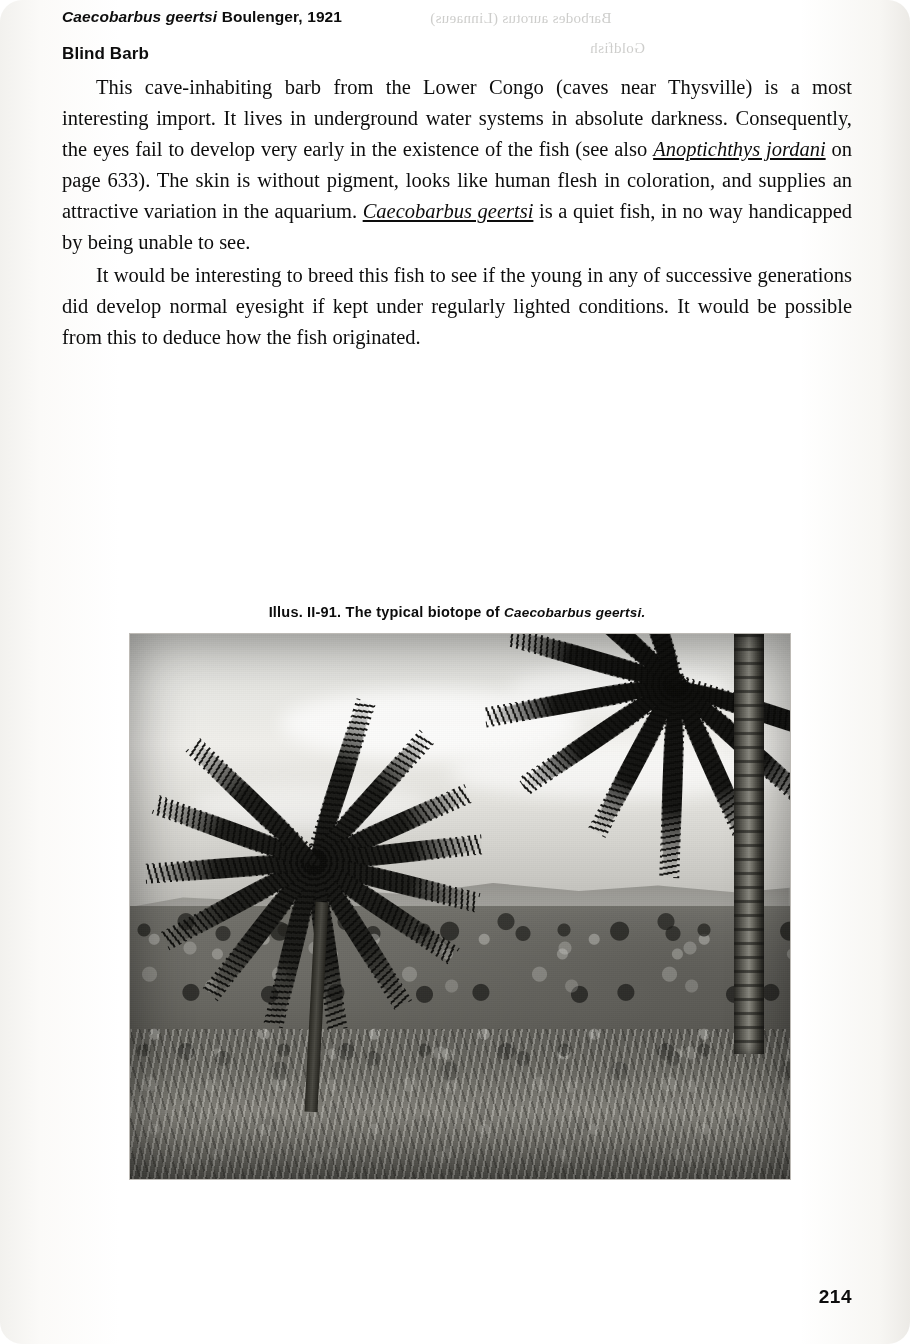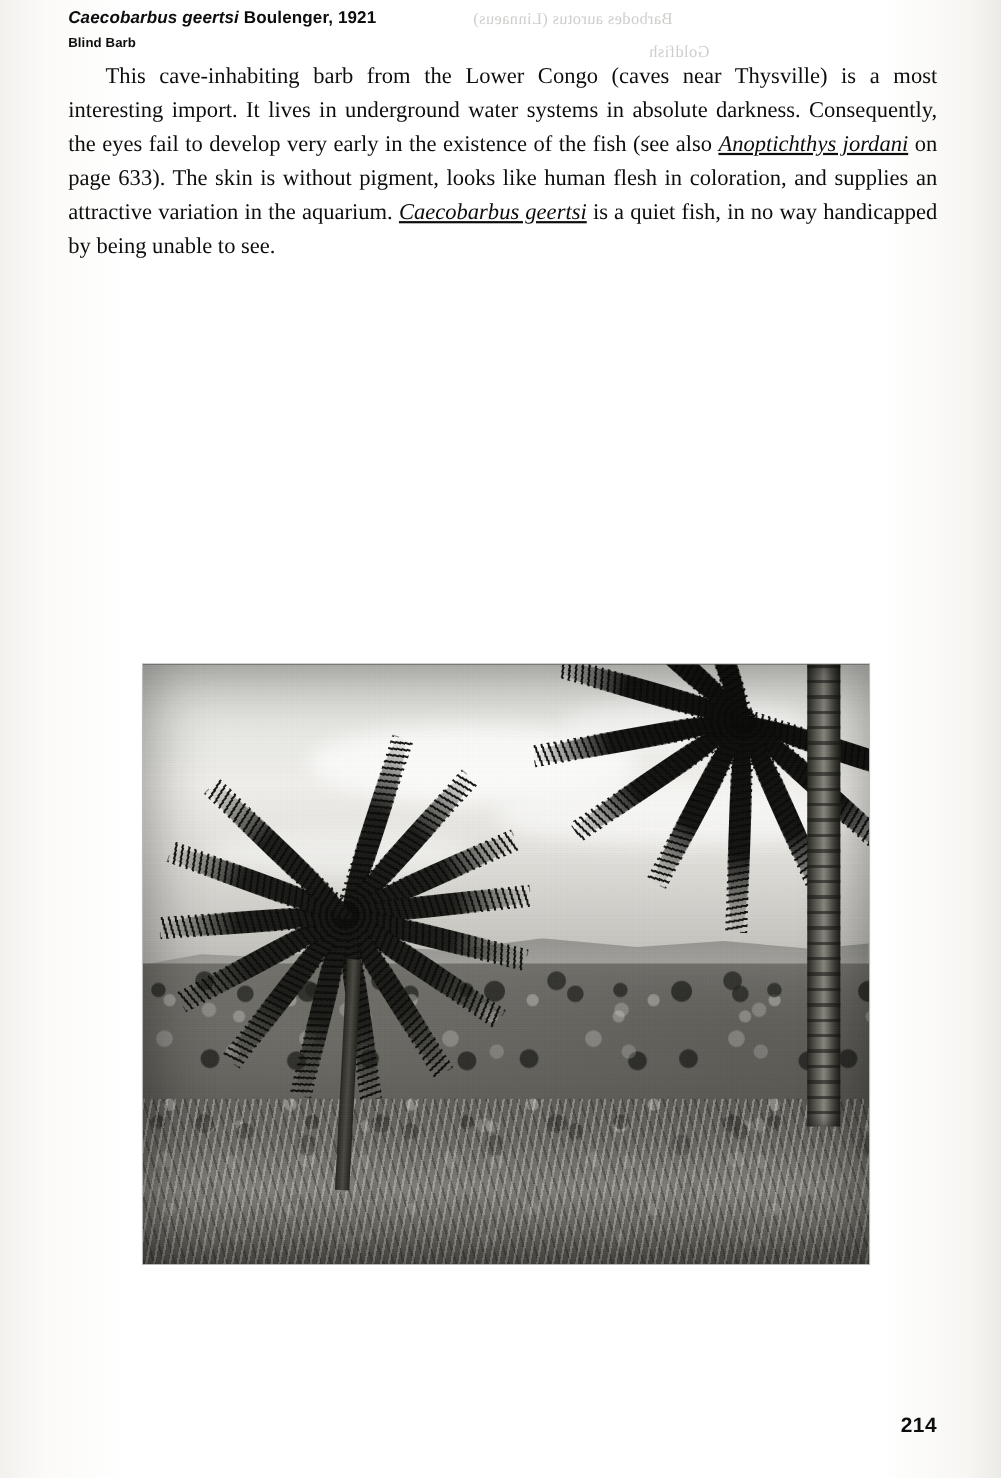--- a/index.html
+++ b/index.html
@@ -15,20 +15,21 @@
     font-family: "Liberation Serif", serif;
     color: #0d0d0d;
   }
 
   
   .page {
     position: absolute;
     inset: 0;
     background:
       linear-gradient(to right, #f2f1ee 0px, #fbfaf8 40px, #ffffff 120px, #ffffff 800px, #f7f6f3 880px, #eceae6 910px);
+    border-radius: 22px;
   }
 
   .content {
     position: absolute;
     left: 62px;
     top: 8px;
     width: 790px;
   }
 
   
@@ -49,23 +50,23 @@
     font-size: 15.5px;
     letter-spacing: 0.1px;
     margin: 0 0 2px 0;
   }
   .heading-species .sci {
     font-style: italic;
   }
   .heading-common {
     font-family: "Liberation Sans", sans-serif;
     font-weight: bold;
-    font-size: 12px;
+    font-size: 17px;
     letter-spacing: 0.1px;
-    margin: 6px 0 8px 0;
+    margin: 18px 0 8px 0;
   }
 
   p.body {
     margin: 0 0 0 0;
     font-size: 20.5px;
     line-height: 31px;
     text-align: justify;
     text-justify: inter-word;
     text-indent: 34px;
     hyphens: none;
@@ -297,26 +298,33 @@
       <span class="sci">Caecobarbus geertsi</span>
       <span>Boulenger, 1921</span>
     </div>
 
     <div class="heading-common">Blind Barb</div>
 
     <p class="body">
       <span>This cave-inhabiting barb from the Lower Congo (caves near Thysville) is a most interesting import. It lives in underground water systems in absolute darkness. Consequently, the eyes fail to develop very early in the existence of the fish (see also </span><span class="it">Anoptichthys jordani</span><span> on page 633). The skin is without pigment, looks like human flesh in coloration, and supplies an attractive variation in the aquarium. </span><span class="it">Caecobarbus geertsi</span><span> is a quiet fish, in no way handicapped by being unable to see.</span>
     </p>
 
+    <p class="body">
+      <span>It would be interesting to breed this fish to see if the young in any of successive generations did develop normal eyesight if kept under regularly lighted conditions. It would be possible from this to deduce how the fish originated.</span>
+    </p>
   </div>
 
   <div class="ghost" style="left:430px; top:10px;">Barbodes aurotus (Linnaeus)</div>
   <div class="ghost" style="left:590px; top:40px;">Goldfish</div>
 
   <div class="figure">
+    <div class="fig-caption">
+      <span>Illus. II-91. The typical biotope of</span>
+      <span class="sci">Caecobarbus geertsi.</span>
+    </div>
 
     <div class="photo-wrap">
       <div class="photo">
         <div class="sky">
           <div class="cloud c1"></div>
           <div class="cloud c2"></div>
           <div class="cloud c3"></div>
           <div class="cloud c4"></div>
         </div>
         <div class="ridge"></div>

